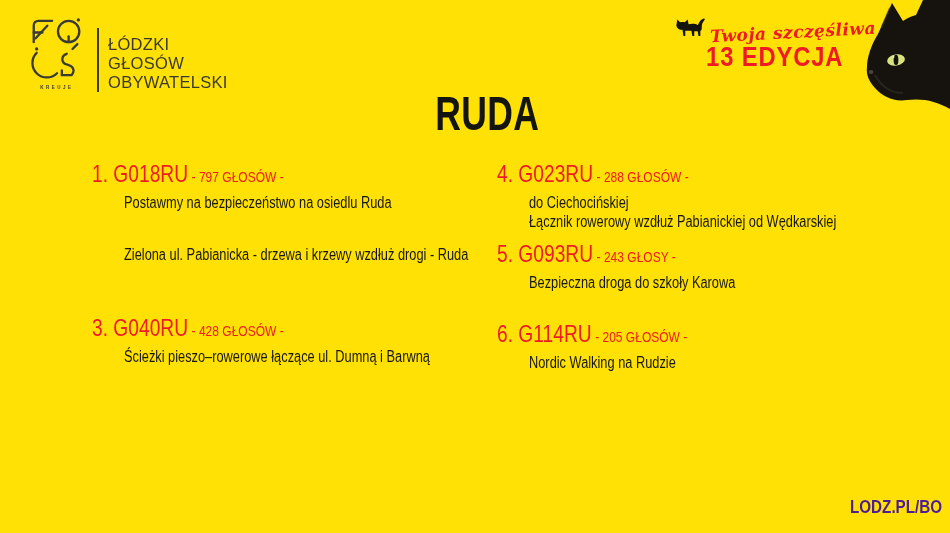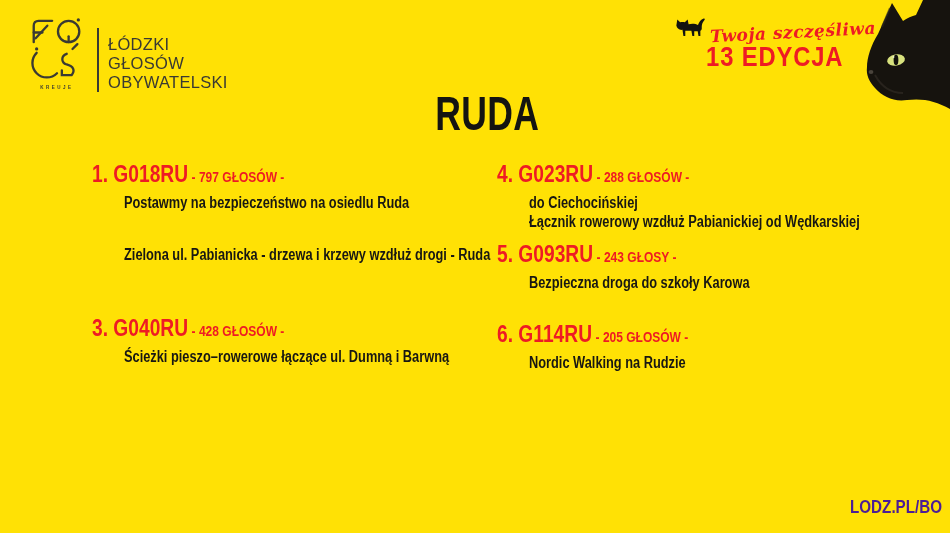--- a/index.html
+++ b/index.html
@@ -30,24 +30,24 @@
 
   
   .page-title{position:absolute;top:86px;left:0;width:100%;text-align:center;
               font-size:48px;font-weight:bold;color:#141411;letter-spacing:0.5px;padding-left:12px;}
 
   
   .col{position:absolute;top:160px;}
   .col-left{left:92px;}
   .col-right{left:497px;}
   .project{position:absolute;left:0;}
-  .project-header{color:#EE1B24;font-weight:bold;white-space:nowrap;}
+  .project-header{color:#EE1B24;font-weight:normal;white-space:nowrap;}
   .code-part{font-size:24px;}
   .votes-part{font-size:15px;}
-  .project-title{color:#181713;font-weight:bold;font-size:16px;line-height:19px;margin-top:5px;padding-left:32px;}
+  .project-title{color:#181713;font-weight:normal;font-size:16px;line-height:19px;margin-top:5px;padding-left:32px;}
 
   
   .footer-url{position:absolute;right:8px;bottom:15px;font-size:19px;font-weight:bold;color:#4c1d95;}
 </style>
 </head>
 <body>
 
 <div class="logo">
   <div class="logo-icon-wrap">
     <svg width="56" height="64" viewBox="0 0 56 66">

